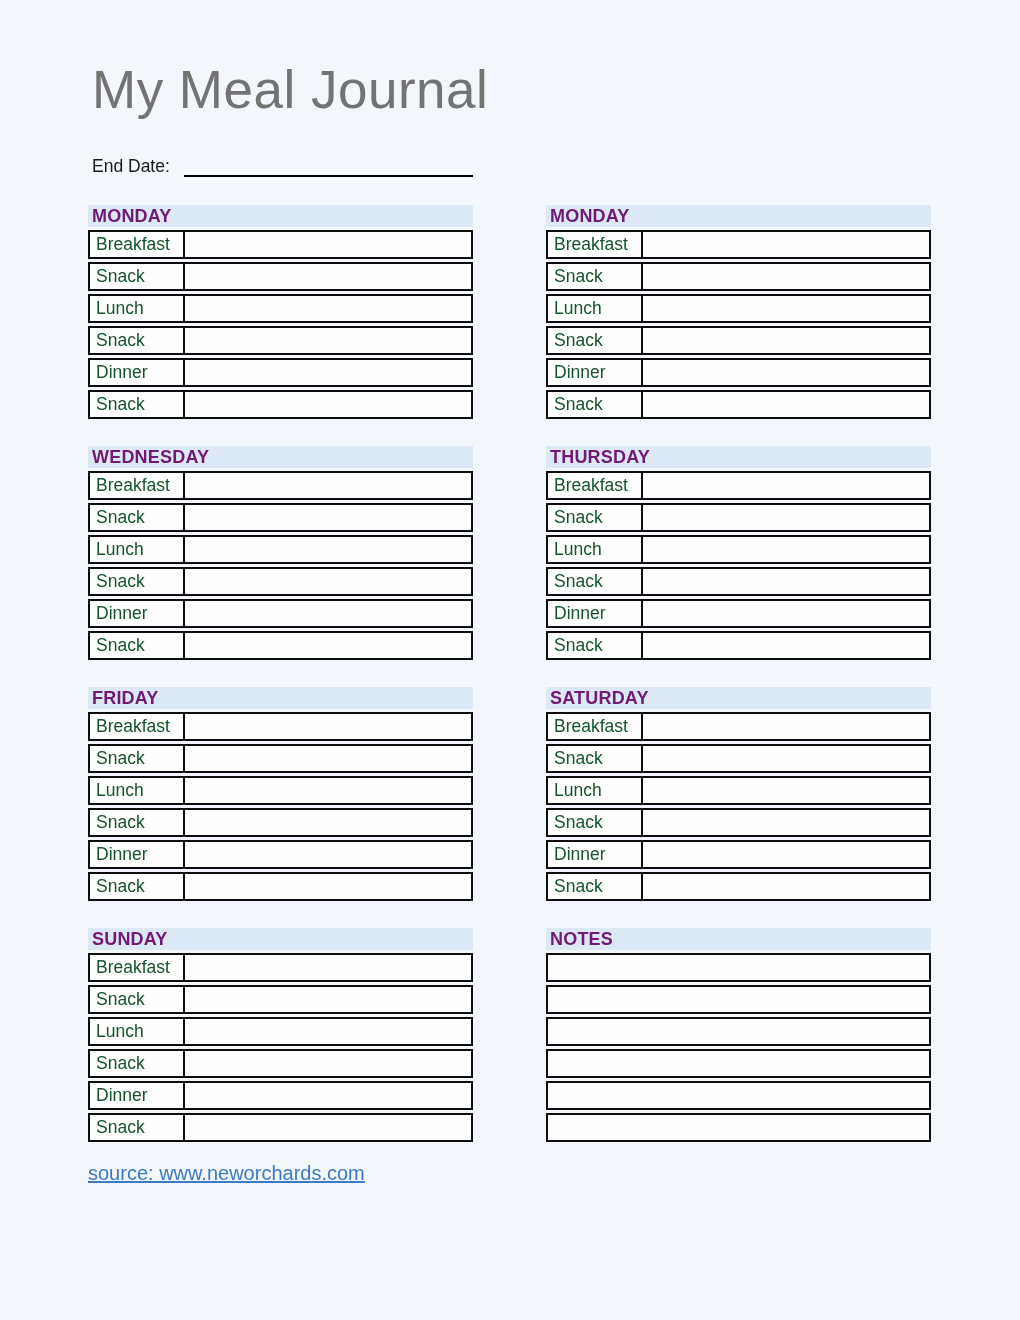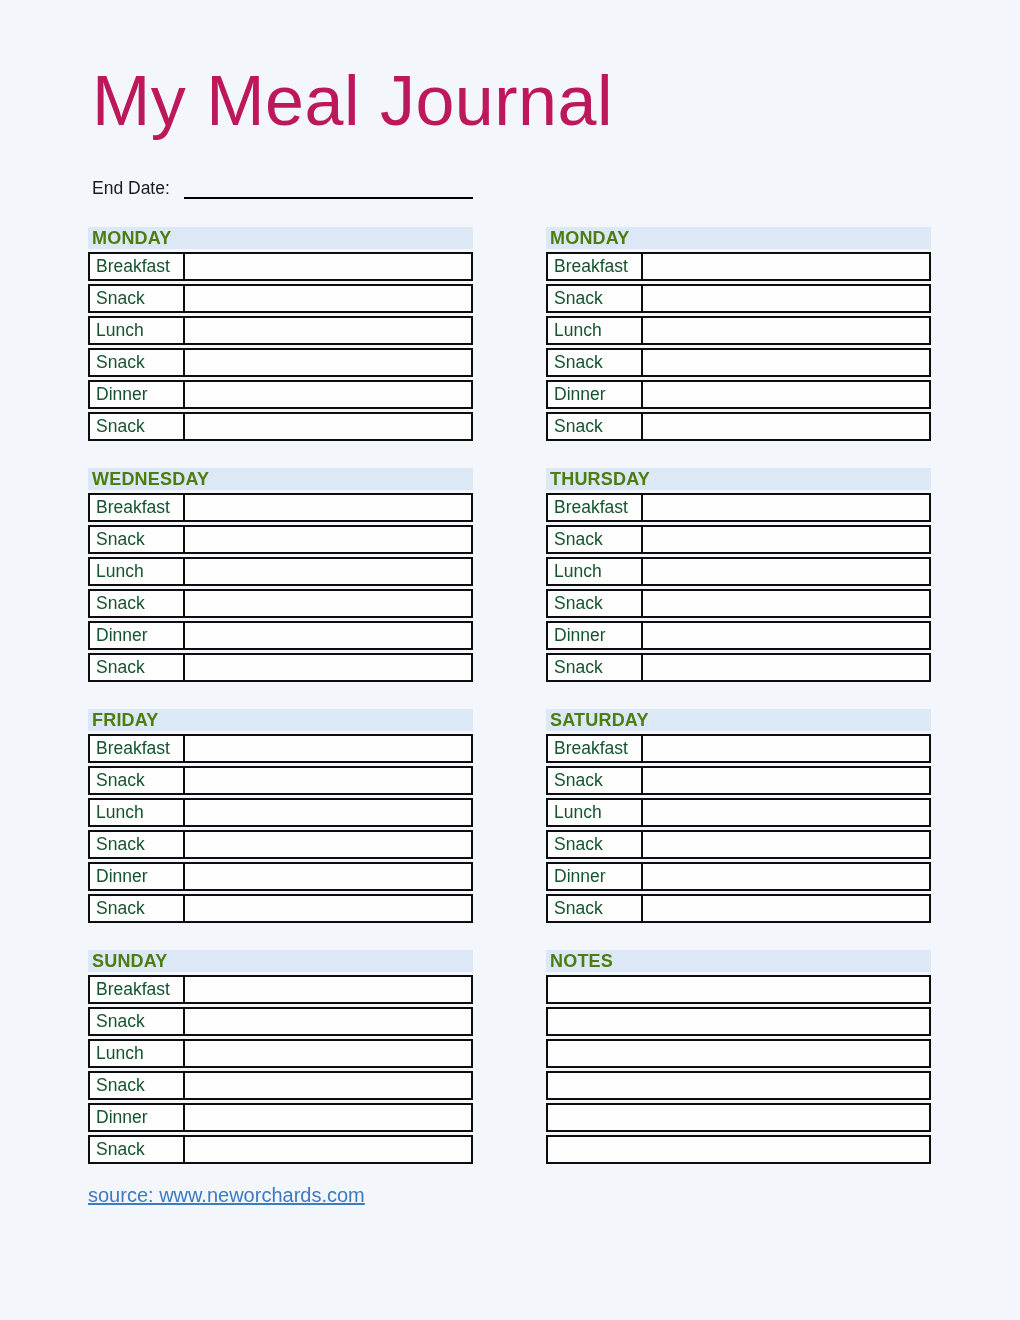--- a/index.html
+++ b/index.html
@@ -8,23 +8,23 @@
 
   .page {
     width:1020px; height:1320px;
     background:#f3f6fa;
     padding:56px 89px 0 88px;
     position:relative;
     overflow:hidden;
   }
 
   .title {
-    font-size:70px;
+    font-size:53px;
     font-weight:400;
-    color:#be185d;
+    color:#737373;
     line-height:1.3;
     letter-spacing:0.5px;
     padding-left:4px;
   }
 
   .dates-row {
     display:grid;
     grid-template-columns:385px 385px;
     column-gap:73px;
     margin-top:30px;
@@ -39,21 +39,21 @@
     column-gap:73px;
     row-gap:27px;
     margin-top:28px;
   }
 
   .card-header {
     height:22px;
     background:#dce8f5;
     font-size:18px;
     font-weight:700;
-    color:#4d7c0f;
+    color:#701a75;
     line-height:23px;
     padding-left:4px;
     letter-spacing:0.2px;
   }
   .rows { margin-top:3px; }
   .mrow {
     display:flex;
     height:29px;
     background:#fefefe;
     border:2px solid #0d0d0d;

